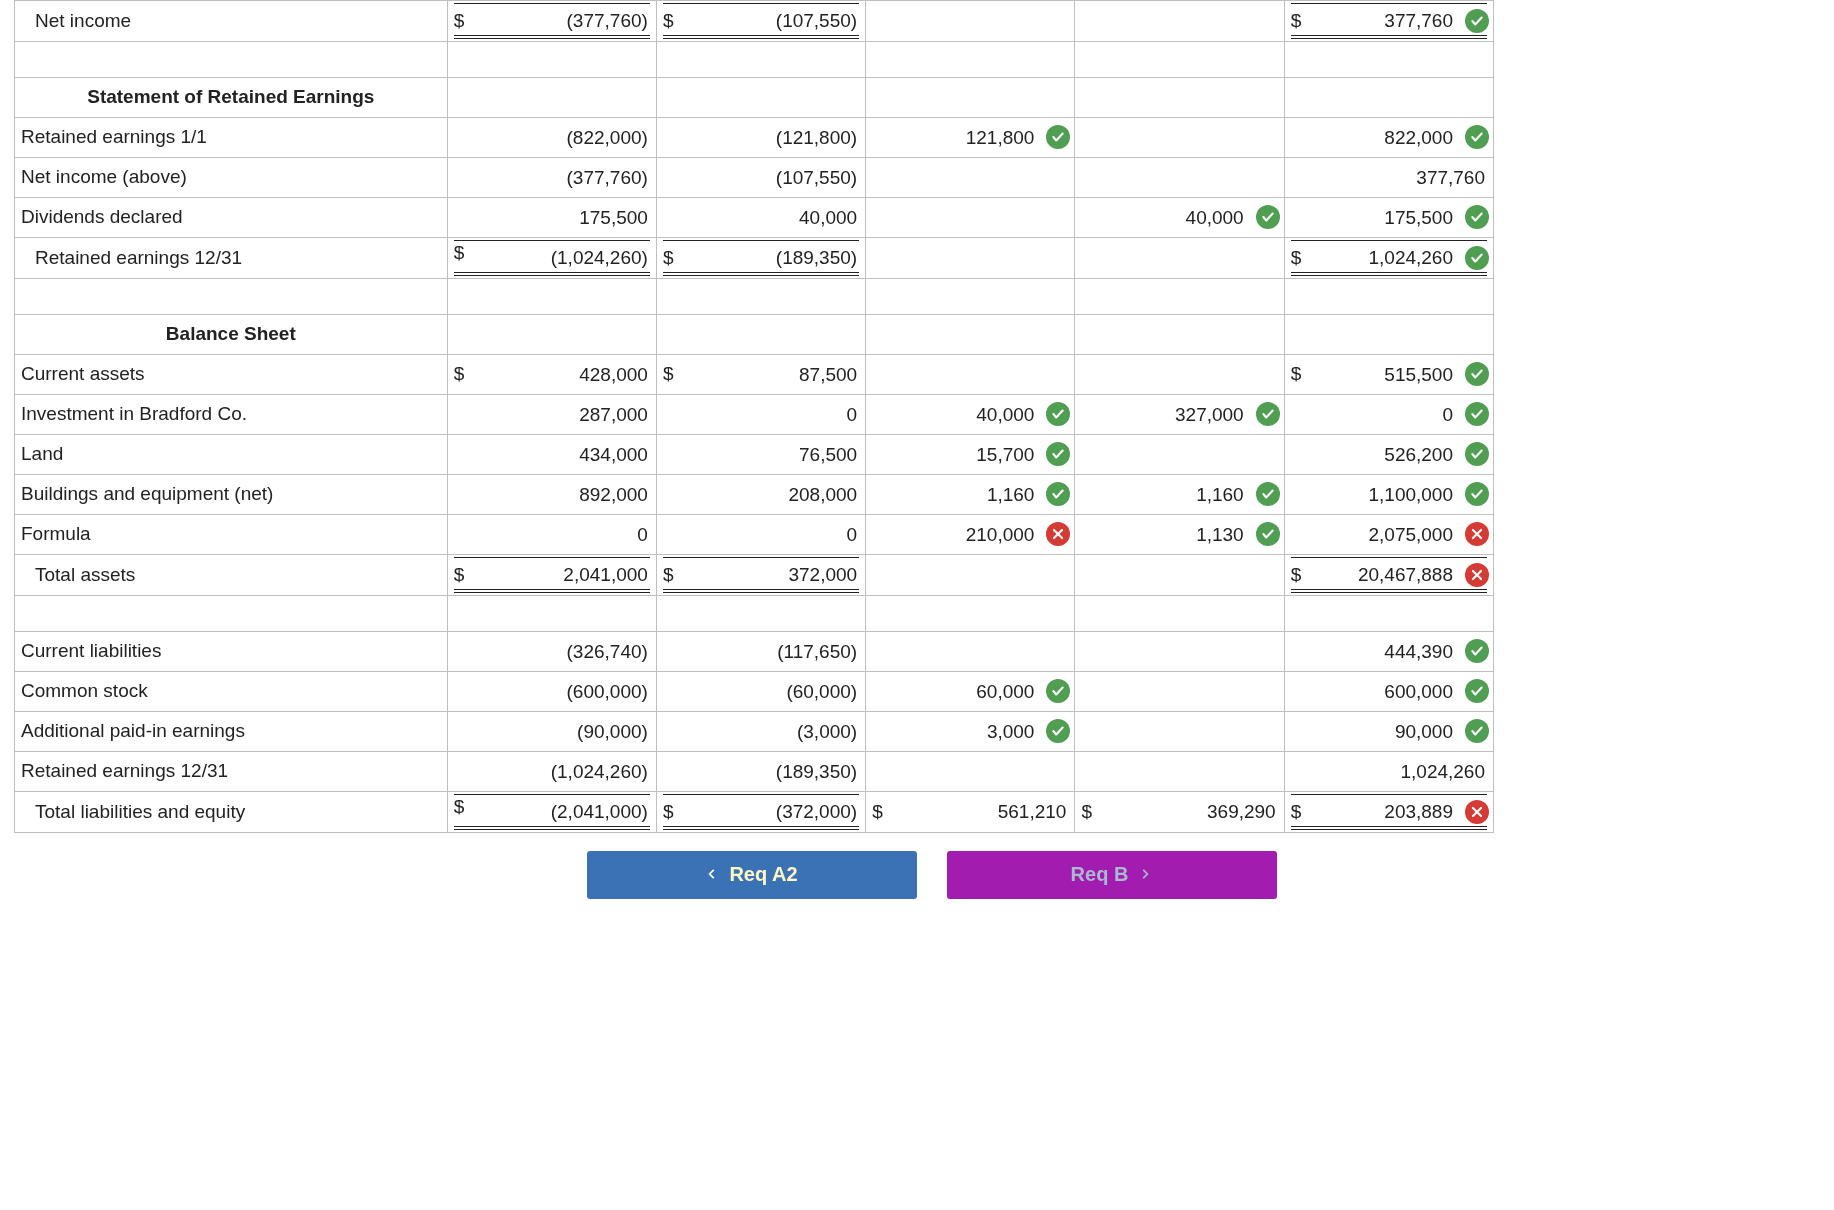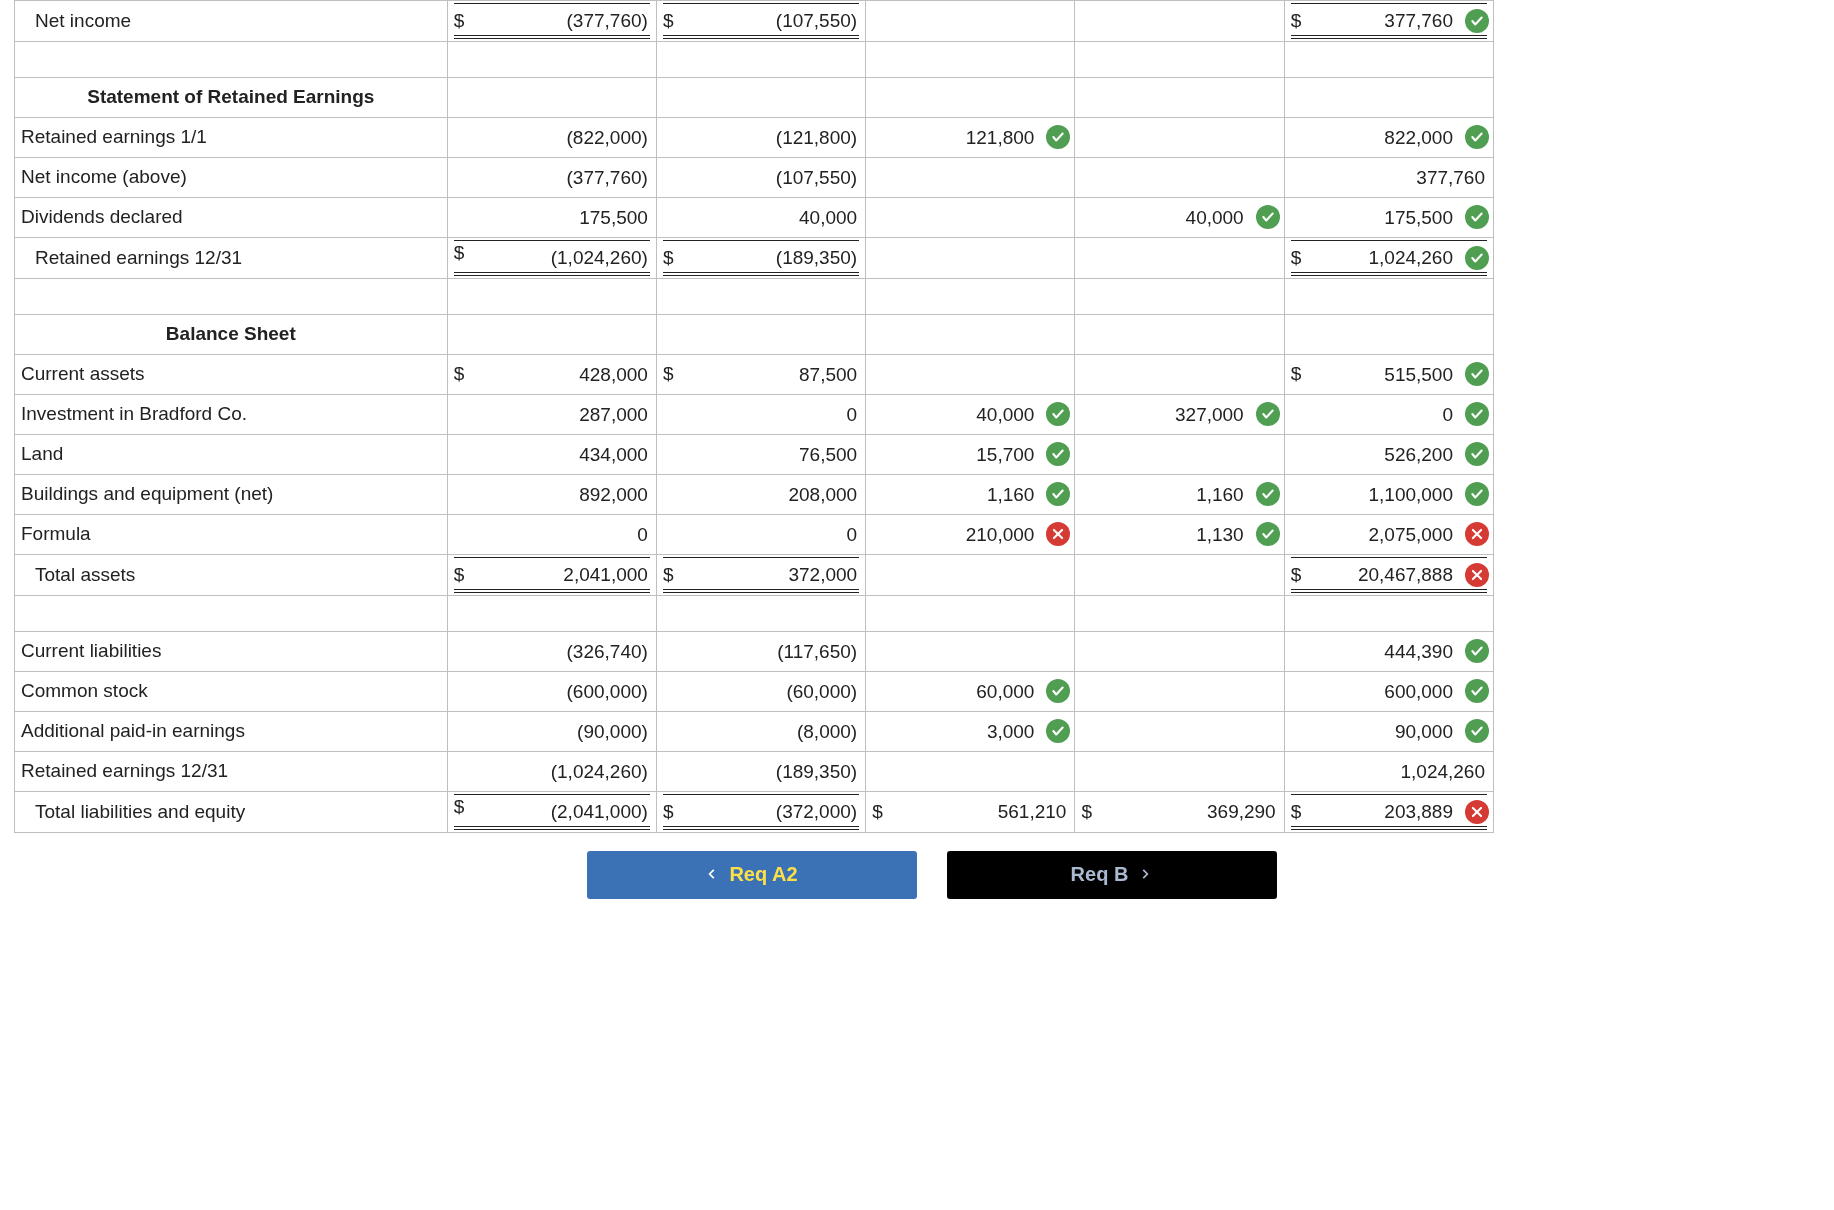--- a/index.html
+++ b/index.html
@@ -81,22 +81,22 @@
     justify-content: center;
     gap: 10px;
     height: 48px;
     width: 330px;
     font-size: 20px;
     font-weight: 600;
     border-radius: 3px;
     cursor: pointer;
     user-select: none;
   }
-  .nav-btn.prev { background:#3b72b5; color:#fde047;margin-left:29px; }
-  .nav-btn.next { background:#000000; color:#a9b9cf; }
+  .nav-btn.prev { background:#3b72b5; color:#fef9c3;margin-left:29px; }
+  .nav-btn.next { background:#a21caf; color:#a9b9cf; }
   .nav-btn svg { width:14px; height:14px; }
 
 </style>
 </head>
 <body>
 
 <table class="sheet">
   <colgroup>
     <col class="col-label">
       <col class="col-num">
@@ -367,21 +367,21 @@
         <td class="num-cell"><span class="value"></span></td>
         <td class="num-cell has-mark"><span class="value">600,000</span><span class="mark correct">
             <svg viewBox="0 0 24 24" fill="none" stroke="#fff" stroke-width="3.5" stroke-linecap="round" stroke-linejoin="round">
               <polyline points="4 12 9 18 20 6"></polyline>
             </svg>
           </span></td>
       </tr>
       <tr>
         <td class="label-cell">Additional paid-in earnings</td>
         <td class="num-cell"><span class="value">(90,000)</span></td>
-        <td class="num-cell"><span class="value">(8,000)</span></td>
+        <td class="num-cell"><span class="value">(3,000)</span></td>
         <td class="num-cell has-mark"><span class="value">3,000</span><span class="mark correct">
             <svg viewBox="0 0 24 24" fill="none" stroke="#fff" stroke-width="3.5" stroke-linecap="round" stroke-linejoin="round">
               <polyline points="4 12 9 18 20 6"></polyline>
             </svg>
           </span></td>
         <td class="num-cell"><span class="value"></span></td>
         <td class="num-cell has-mark"><span class="value">90,000</span><span class="mark correct">
             <svg viewBox="0 0 24 24" fill="none" stroke="#fff" stroke-width="3.5" stroke-linecap="round" stroke-linejoin="round">
               <polyline points="4 12 9 18 20 6"></polyline>
             </svg>

